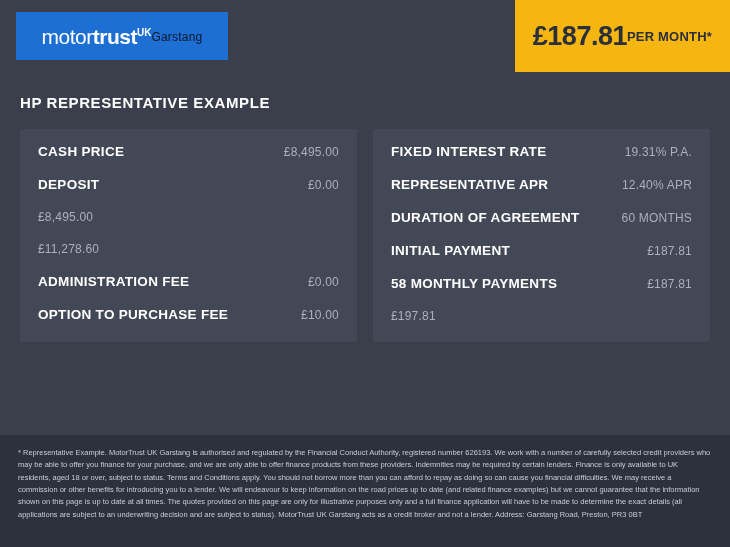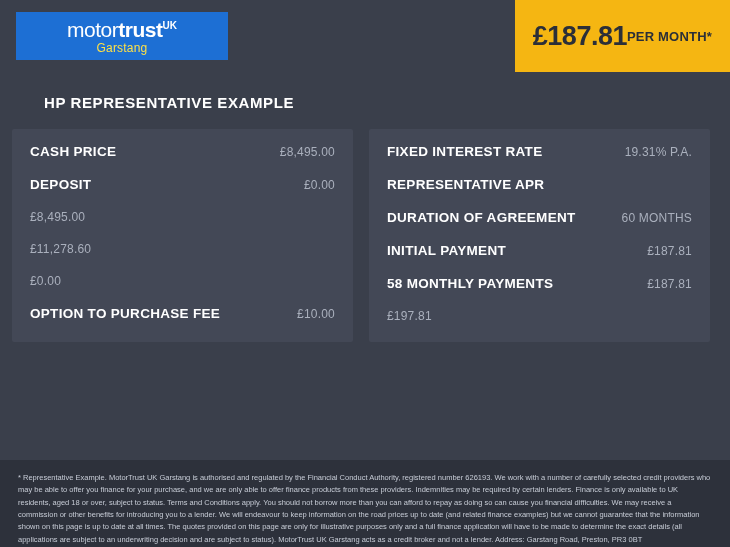--- a/index.html
+++ b/index.html
@@ -30,21 +30,21 @@
     align-items: stretch;
     justify-content: space-between;
     background: #3a3f4b;
   }
   .logo-box {
     margin: 12px 0 0 16px;
     width: 212px;
     height: 48px;
     background: #1d6fd4;
     display: flex;
-    flex-direction: column;
+    flex-direction: row;
     align-items: center;
     justify-content: center;
     line-height: 1;
   }
   .logo-main {
     font-size: 21px;
     font-weight: bold;
     letter-spacing: -0.5px;
     color: #ffffff;
     white-space: nowrap;
@@ -54,21 +54,21 @@
     color: #ffffff;
   }
   .logo-uk {
     font-size: 10px;
     font-weight: bold;
     vertical-align: super;
     letter-spacing: 0;
   }
   .logo-sub {
     font-size: 12px;
-    color: #fde047;
+    color: #0f172a;
     margin-top: 2px;
     letter-spacing: 0.2px;
   }
   .price-box {
     background: #f5b612;
     color: #2d3039;
     height: 72px;
     min-width: 212px;
     display: flex;
     align-items: center;
@@ -85,34 +85,33 @@
   .price-period {
     font-size: 13px;
     font-weight: bold;
     color: #2b2f38;
     letter-spacing: 0.2px;
   }
 
   
   .title-wrap {
     padding: 22px 0 0 20px;
-    margin-left: 24px;
   }
   .title {
     font-size: 15px;
     font-weight: bold;
     letter-spacing: 0.6px;
     color: #ffffff;
   }
 
   
   .columns {
     display: flex;
     gap: 16px;
-    padding: 18px 20px 0 12px;
+    padding: 18px 20px 0 20px;
     box-sizing: border-box;
   }
   .panel {
     flex: 1 1 0;
     background: #434856;
     border-radius: 2px;
     padding: 6px 0 10px 0;
     box-sizing: border-box;
   }
   .row {
@@ -133,21 +132,21 @@
     color: #aab0bd;
     letter-spacing: 0.2px;
     text-align: right;
     white-space: nowrap;
   }
 
   
   .footer {
     margin-top: auto;
     background: #2d313b;
-    padding: 12px 18px 1px 18px;
+    padding: 12px 18px 26px 18px;
     box-sizing: border-box;
   }
   .footer p {
     margin: 0;
     font-size: 7.5px;
     line-height: 1.65;
     color: #c7ccd6;
     text-align: left;
   }
 </style>
@@ -184,35 +183,37 @@
         <span class="row-label">DEPOSIT</span>
         <span class="row-value">£0.00</span>
       </div>
       <div class="row">
         <span class="row-value">£8,495.00</span>
       </div>
       <div class="row">
         <span class="row-value">£11,278.60</span>
       </div>
       <div class="row">
+        <span class="row-label">ADMINISTRATION FEE</span>
         <span class="row-value">£0.00</span>
       </div>
       <div class="row">
         <span class="row-label">OPTION TO PURCHASE FEE</span>
         <span class="row-value">£10.00</span>
       </div>
     </div>
 
     <div class="panel">
       <div class="row">
         <span class="row-label">FIXED INTEREST RATE</span>
         <span class="row-value">19.31% P.A.</span>
       </div>
       <div class="row">
         <span class="row-label">REPRESENTATIVE APR</span>
+        <span class="row-value">12.40% APR</span>
       </div>
       <div class="row">
         <span class="row-label">DURATION OF AGREEMENT</span>
         <span class="row-value">60 MONTHS</span>
       </div>
       <div class="row">
         <span class="row-label">INITIAL PAYMENT</span>
         <span class="row-value">£187.81</span>
       </div>
       <div class="row">

